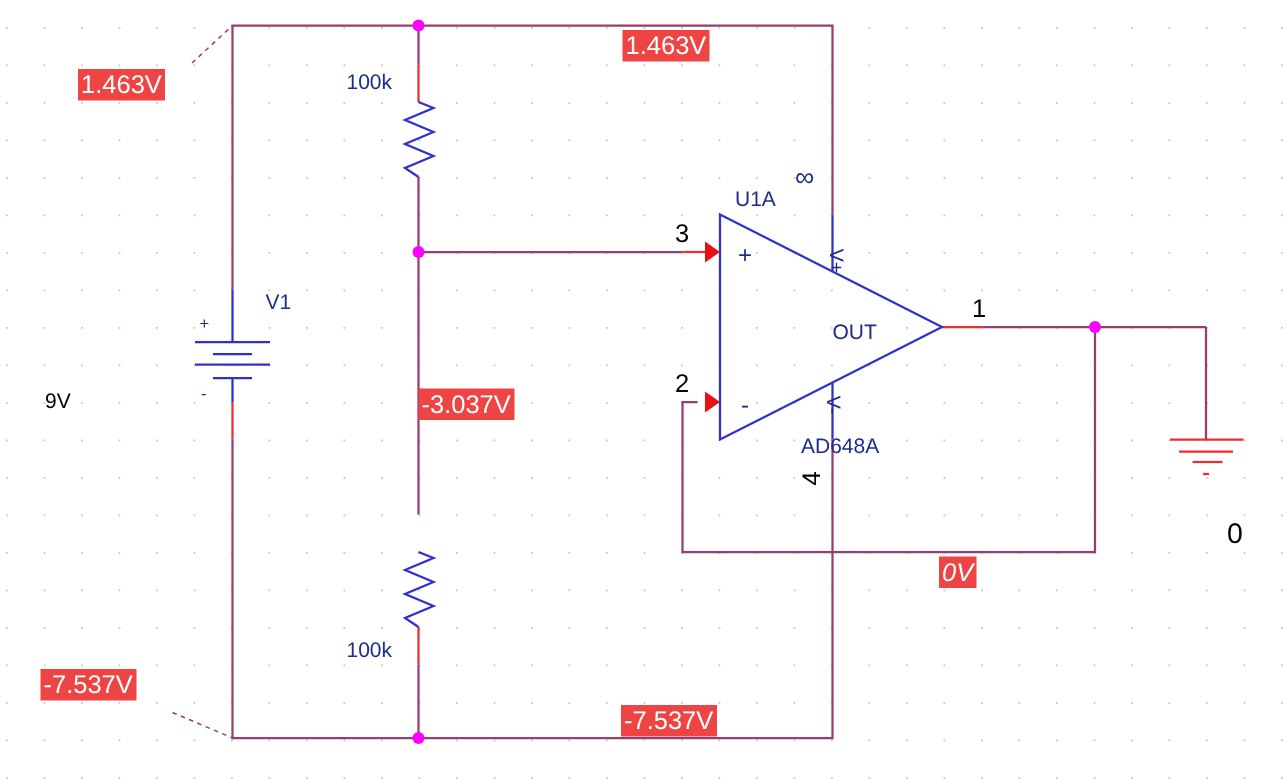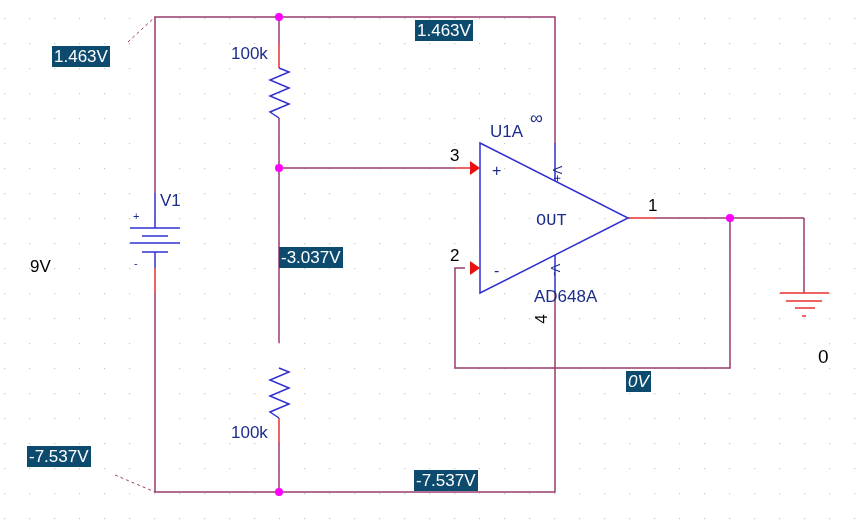--- a/index.html
+++ b/index.html
@@ -1,21 +1,21 @@
 <!DOCTYPE html>
 <html><head>
   <meta charset="utf-8">
   <style>
     html, body { margin: 0; padding: 0; background: #ffffff; }
     body { width: 858px; height: 520px; position: relative; overflow: hidden;
            font-family: "Liberation Sans", sans-serif; }
     #canvas { position: absolute; left: 0; top: 0; }
-    .probe { position: absolute; background: #0c4a6e; color: #ffffff;
+    .probe { position: absolute; background: #ef4444; color: #ffffff;
              font-size: 17px; line-height: 21px; padding: 0 2px; white-space: nowrap; }
-    .lbl { position: absolute; font-size: 17px; line-height: 20px; white-space: nowrap; }
+    .lbl { position: absolute; font-size: 14px; line-height: 20px; white-space: nowrap; }
     .blue { color: #1c2d8a; }
     .black { color: #000000; margin-top: 35px; }
     .pinnum { position: absolute; font-size: 17px; line-height: 20px; color: #000000; }
     .sign { position: absolute; font-size: 16px; color: #1c2d8a; line-height: 16px; }
     .small-sign { position: absolute; font-size: 11px; color: #1c2d8a; line-height: 11px; }
   </style>
 </head>
 <body>
 
 <svg id="canvas" width="858" height="520">
@@ -813,38 +813,38 @@
   <g fill="#ff00ff">
     <circle cx="279" cy="17" r="4"></circle>
     <circle cx="279" cy="168" r="4"></circle>
     <circle cx="279" cy="492" r="4"></circle>
     <circle cx="730" cy="218" r="4"></circle>
   </g>
 </svg>
 
 <div class="lbl blue" style="left:231px;top:44px;">100k</div>
 <div class="lbl blue" style="left:231px;top:423px;">100k</div>
-<div class="lbl blue" style="left:160px;top:191px;">V1</div>
+<div class="lbl blue" style="left:177px;top:191px;">V1</div>
 <div class="lbl black" style="left:30px;top:222px;">9V</div>
 <div class="small-sign" style="left:133px;top:211px;">+</div>
 <div class="small-sign" style="left:134px;top:258px;">-</div>
 
 <div class="lbl blue" style="left:490px;top:122px;text-align:center;">U1A</div>
 <div class="lbl blue" style="left:530px;top:108px;font-size:18px;">∞</div>
-<div class="lbl blue" style="left:536px;top:211px;font-family:Liberation Mono, monospace;">OUT</div>
+<div class="lbl blue" style="left:555px;top:211px;">OUT</div>
 <div class="lbl blue" style="left:534px;top:287px;">AD648A</div>
 <div class="sign" style="left:492px;top:163px;">+</div>
 <div class="sign" style="left:494px;top:263px;">-</div>
 <div class="sign" style="left:549px;top:166px;transform:rotate(90deg);font-size:13px;">V+</div>
 <div class="sign" style="left:549px;top:262px;transform:rotate(90deg);font-size:13px;">V-</div>
 
 <div class="pinnum" style="left:450px;top:146px;">3</div>
 <div class="pinnum" style="left:450px;top:246px;">2</div>
 <div class="pinnum" style="left:648px;top:196px;">1</div>
 <div class="pinnum" style="left:537px;top:309px;transform:rotate(-90deg);">4</div>
 <div class="lbl black" style="left:818px;top:312px;font-size:19px;">0</div>
 
 <div class="probe" style="left:52px;top:46px;">1.463V</div>
 <div class="probe" style="left:415px;top:20px;">1.463V</div>
-<div class="probe" style="left:279px;top:247px;">-3.037V</div>
+<div class="probe" style="left:279px;top:259px;">-3.037V</div>
 <div class="probe" style="left:626px;top:371px;font-style:italic;">0V</div>
 <div class="probe" style="left:27px;top:446px;">-7.537V</div>
 <div class="probe" style="left:414px;top:470px;">-7.537V</div>
 
 </body></html>

